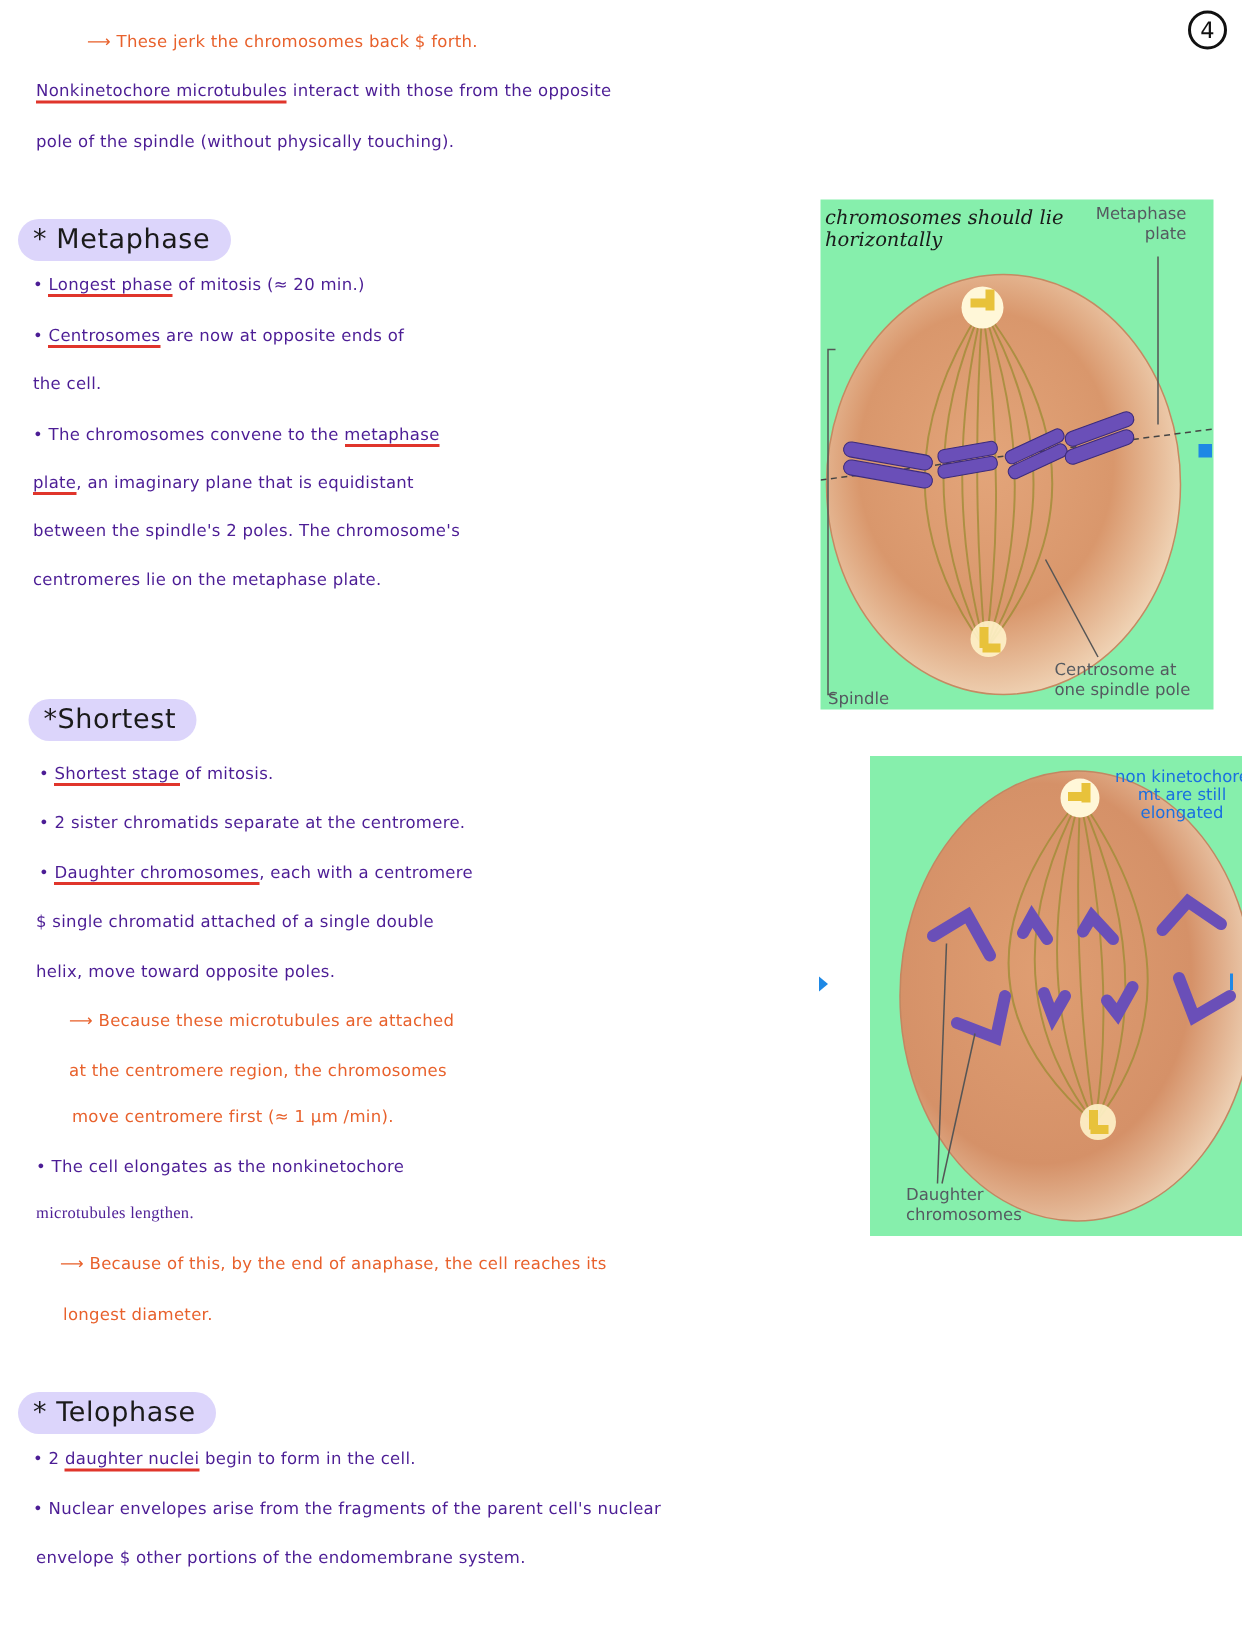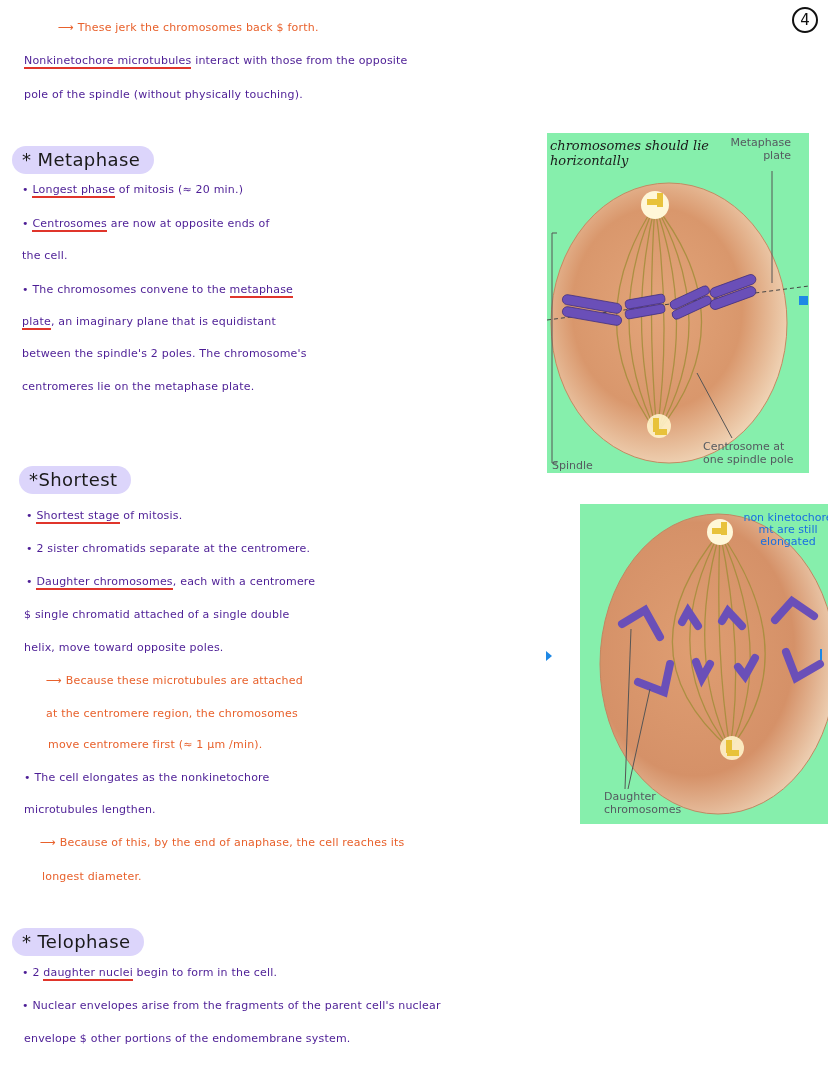--- a/index.html
+++ b/index.html
@@ -117,21 +117,21 @@
 <div class="line blue" style="left:24px; top:608px;">$ single chromatid attached of a single double</div>
 <div class="line blue" style="left:24px; top:641px;">helix, move toward opposite poles.</div>
 <div class="line orange" style="left:46px; top:674px;">
   <span>⟶ </span><span>Because these microtubules are attached</span>
 </div>
 <div class="line orange" style="left:46px; top:707px;">at the centromere region, the chromosomes</div>
 <div class="line orange" style="left:48px; top:738px;">move centromere first (≈ 1 µm /min).</div>
 <div class="line blue" style="left:24px; top:771px;">
   • <span>The cell elongates as the nonkinetochore</span>
 </div>
-<div class="line blue" style="left:24px; top:803px;">microtubules lengthen.</div>
+<div class="line blue" style="left:24px; top:803px;font-family:Liberation Serif, serif;">microtubules lengthen.</div>
 <div class="line orange" style="left:40px; top:836px;">
   <span>⟶ </span><span>Because of this, by the end of anaphase, the cell reaches its</span>
 </div>
 <div class="line orange" style="left:42px; top:870px;">longest diameter.</div>
 
 <div class="fig" style="left:580px; top:504px; width:276px; height:320px;">
   <svg width="276" height="320" viewBox="0 0 276 320">
     <defs>
       <radialGradient id="cellg2" cx="0.4" cy="0.45" r="0.65">
         <stop offset="0" stop-color="#df9e72"></stop>

